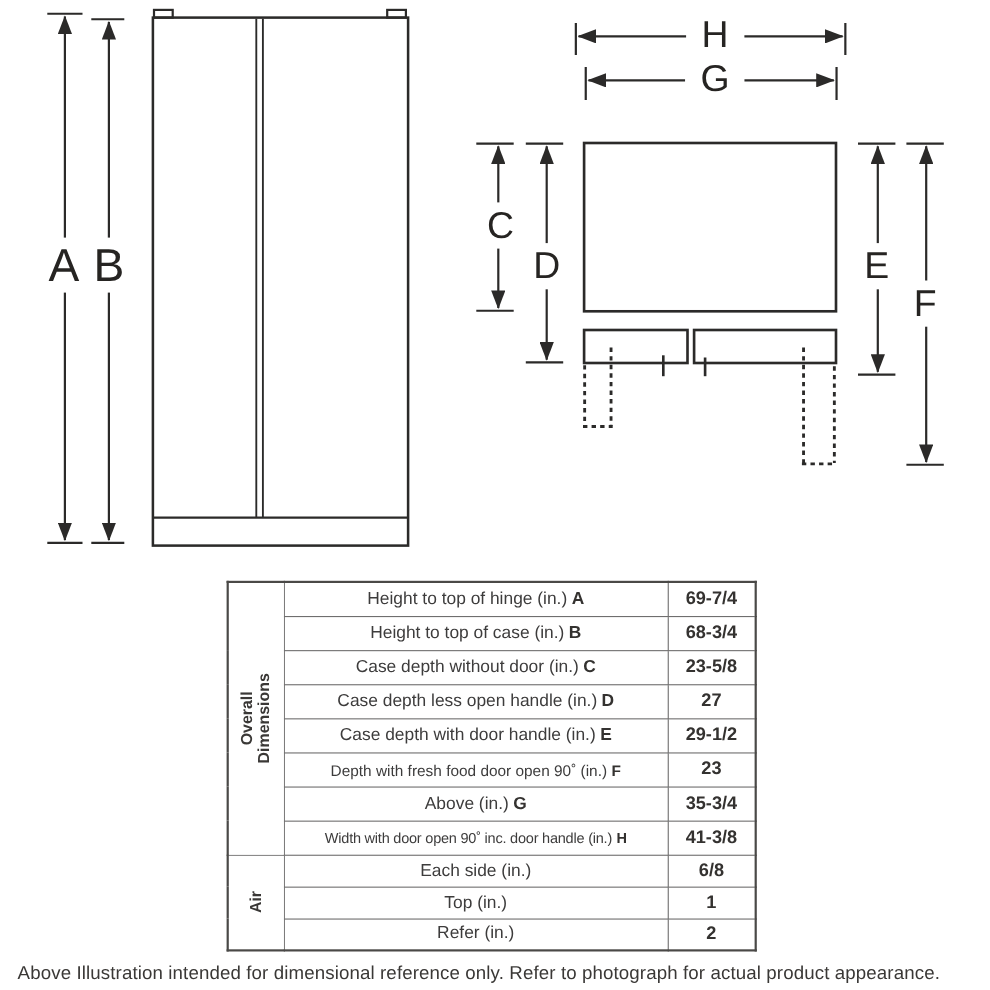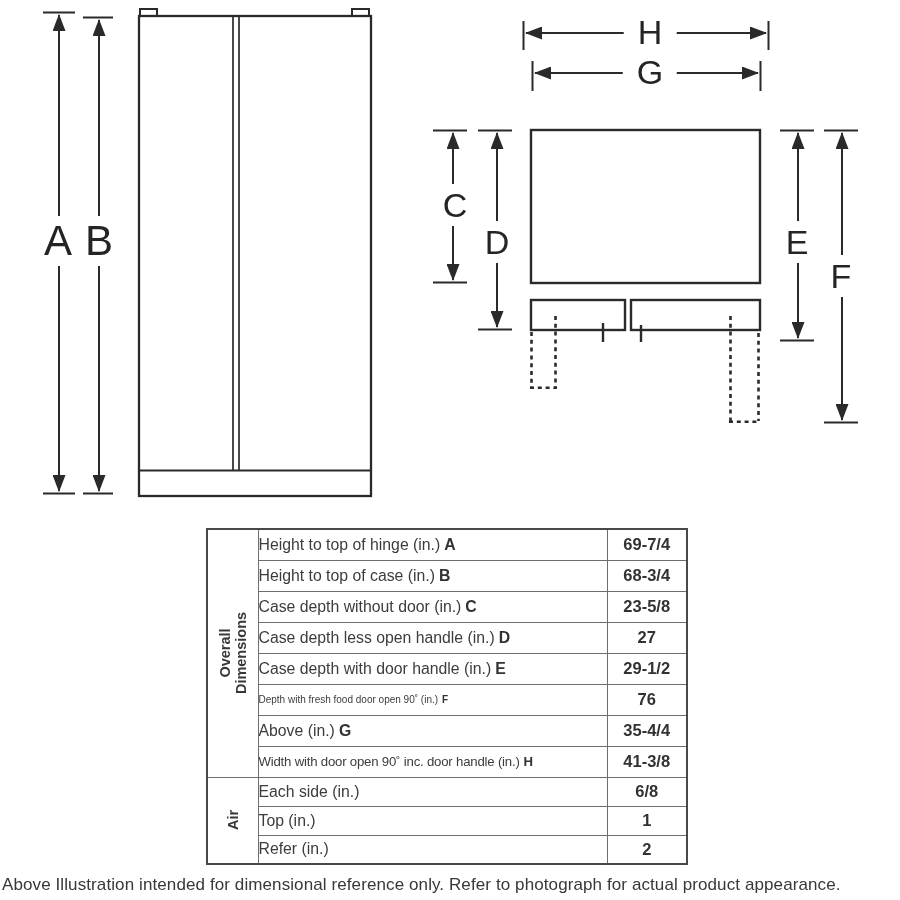--- a/index.html
+++ b/index.html
@@ -25,39 +25,39 @@
   table.spec td, table.spec th{
     border:1.6px solid #6f6e6e;padding:0;vertical-align:middle;
   }
   col.c-sec{width:51px;}
   col.c-lbl{width:349px;}
   col.c-val{width:80px;}
   tr.r-dim{height:31px;}
   tr.r-air{height:29px;}
   td.lbl{
     padding-left:8px;font-size:15.8px;color:#3d3c3c;
-    white-space:nowrap;overflow:hidden;
-  }
-  td.lbl.sz-mid{font-size:10px;margin-left:12px;}
+    white-space:nowrap;overflow:hidden;text-align:center;
+  }
+  td.lbl.sz-mid{font-size:14px;margin-left:12px;}
   td.lbl.sz-sm{font-size:13.2px;letter-spacing:-0.2px;margin-top:28px;}
   td.lbl .lt{font-weight:700;color:#343230;margin-left:4px;}
   td.val{
     text-align:center;font-weight:700;font-size:16.5px;color:#343230;
     white-space:nowrap;
   }
   th.vhead{position:relative;font-weight:700;background:#fff;}
   th.vhead .rot{
     position:absolute;top:50%;left:50%;
     transform:translate(-50%,-50%) rotate(-90deg);
     font-size:14.5px;line-height:1.12;color:#3a3836;
   }
   th.vhead .rot.two{width:122px;text-align:center;white-space:normal;}
   th.vhead .rot.one{white-space:nowrap;}
   .caption{
-    position:absolute;left:2px;top:875px;width:876px;
+    position:absolute;left:16px;top:875px;width:876px;
     font-size:17px;letter-spacing:0.1px;color:#3a3836;white-space:nowrap;
   }
 </style>
 </head>
 <body>
 
 <div class="page">
 
   <svg class="diagram" width="900" height="900" viewBox="0 0 900 900">
     <defs>
@@ -164,25 +164,25 @@
       <tr class="r-dim">
         <td class="lbl"><span>Case depth less open handle (in.)</span><span class="lt">D</span></td>
         <td class="val">27</td>
       </tr>
       <tr class="r-dim">
         <td class="lbl"><span>Case depth with door handle (in.)</span><span class="lt">E</span></td>
         <td class="val">29-1/2</td>
       </tr>
       <tr class="r-dim">
         <td class="lbl sz-mid"><span>Depth with fresh food door open 90˚ (in.)</span><span class="lt">F</span></td>
-        <td class="val">76</td>
+        <td class="val">23</td>
       </tr>
       <tr class="r-dim">
         <td class="lbl"><span>Above (in.)</span><span class="lt">G</span></td>
-        <td class="val">35-4/4</td>
+        <td class="val">35-3/4</td>
       </tr>
       <tr class="r-dim">
         <td class="lbl sz-sm"><span>Width with door open 90˚ inc. door handle (in.)</span><span class="lt">H</span></td>
         <td class="val">41-3/8</td>
       </tr>
       <tr class="r-air">
         <th class="vhead" rowspan="3">
           <div class="rot one">Air</div>
         </th>
         <td class="lbl"><span>Each side (in.)</span></td>

